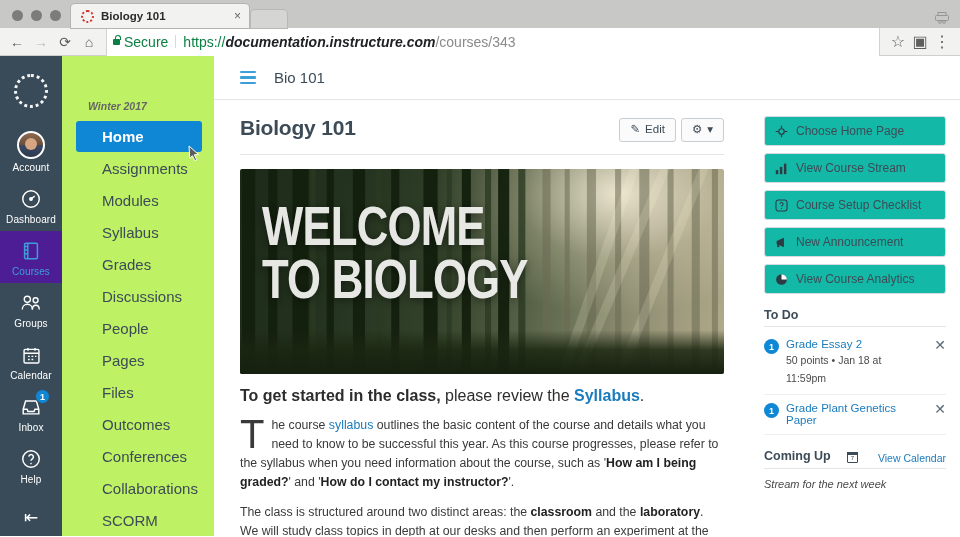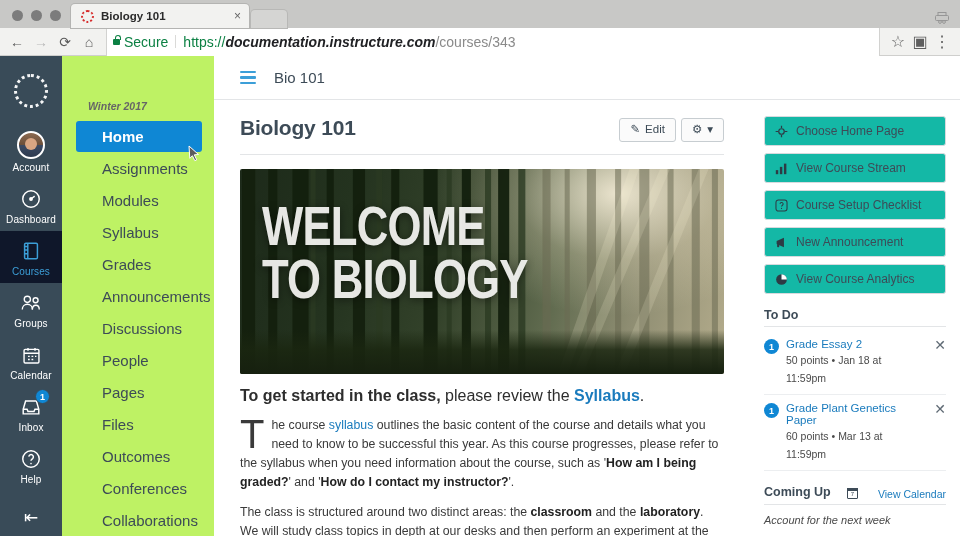--- a/index.html
+++ b/index.html
@@ -121,21 +121,21 @@
     opacity: .95;
   }
   .gn-item {
     width: 62px;
     padding: 7px 0 6px;
     display: flex; flex-direction: column; align-items: center;
     color: #fff;
     text-decoration: none;
     position: relative;
   }
-  .gn-item.active { background: #0f172a; }
+  .gn-item.active { background: #4c1d95; }
   .gn-item.active .gn-label, .gn-item.active .gn-ico { color: #3c9fd8; }
   .gn-ico {
     width: 26px; height: 26px;
     display: flex; align-items: center; justify-content: center;
     color: #fff;
     margin-bottom: 2px;
   }
   .gn-label { font-size: 10px; letter-spacing: .1px; }
   .avatar {
     width: 28px; height: 28px; border-radius: 50%;
@@ -460,21 +460,20 @@
     <div class="gn-collapse">⇤</div>
   </nav>
 
   <nav class="coursenav">
     <div class="term-label">Winter 2017</div>
     <a class="cn-item active">Home</a>
     <a class="cn-item">Assignments</a>
     <a class="cn-item">Modules</a>
     <a class="cn-item">Syllabus</a>
     <a class="cn-item">Grades</a>
-    <a class="cn-item">Announcements</a>
     <a class="cn-item">Discussions</a>
     <a class="cn-item">People</a>
     <a class="cn-item">Pages</a>
     <a class="cn-item">Files</a>
     <a class="cn-item">Outcomes</a>
     <a class="cn-item">Conferences</a>
     <a class="cn-item">Collaborations</a>
     <a class="cn-item">SCORM</a>
 
   </nav>
@@ -611,33 +610,32 @@
             <a class="todo-link">Grade Essay 2</a>
             <span class="todo-meta">50 points • Jan 18 at 11:59pm</span>
           </span>
           <span class="todo-x">✕</span>
         </div>
 
         <div class="todo-item">
           <span class="todo-badge">1</span>
           <span class="todo-main">
             <a class="todo-link">Grade Plant Genetics Paper</a>
-            <span class="todo-meta">60 points • Mar 13 at 11:59pm</span>
           </span>
           <span class="todo-x">✕</span>
         </div>
 
         <div class="rail-h">
           <span>Coming Up</span>
           <a class="cal-link">
             <span class="cal-ico">7</span>
             <span>View Calendar</span>
           </a>
         </div>
-        <div class="nothing">Account for the next week</div>
+        <div class="nothing">Stream for the next week</div>
       </aside>
     </div>
   </div>
 </div>
 
 <svg class="cursor-arrow" viewBox="0 0 12 18">
   <path d="M1 1l9.5 8.5-4.2.3 2.4 5-1.9.9-2.4-5-2.6 2.6z" fill="#5c5c5c" stroke="#fff" stroke-width="1"></path>
 </svg>
 
 </body></html>

